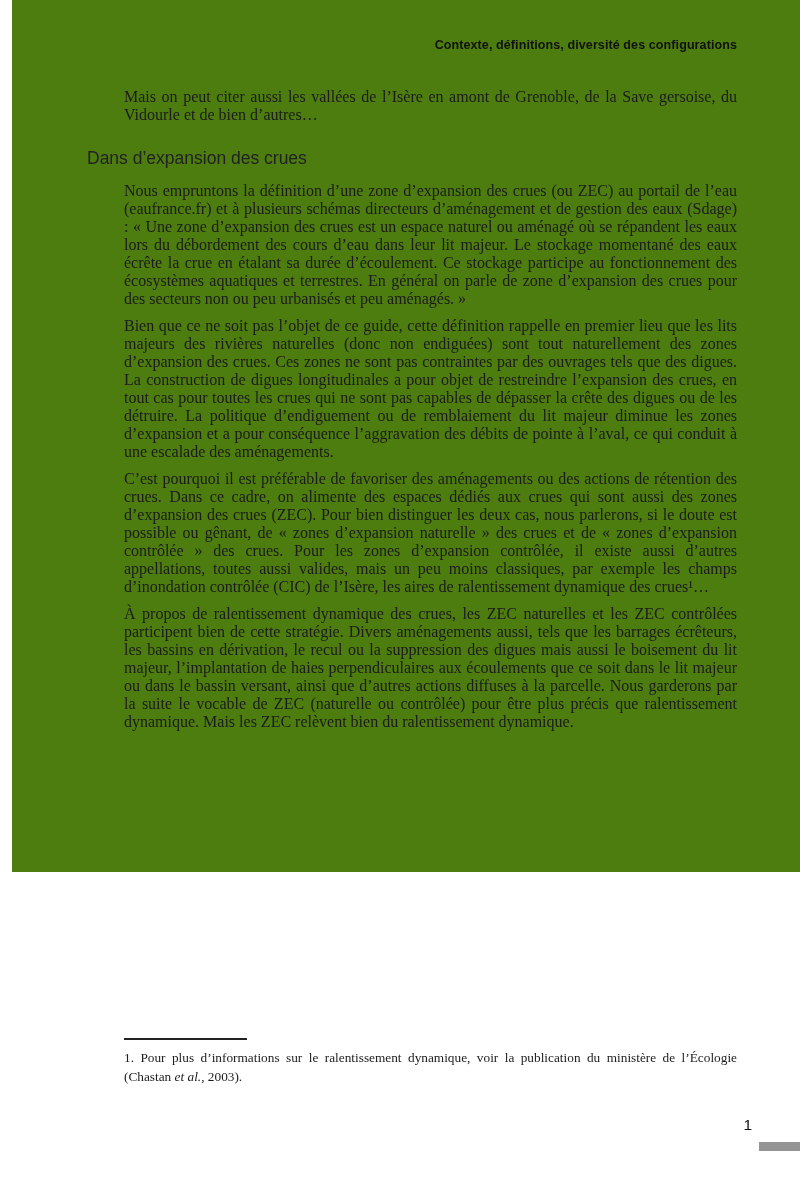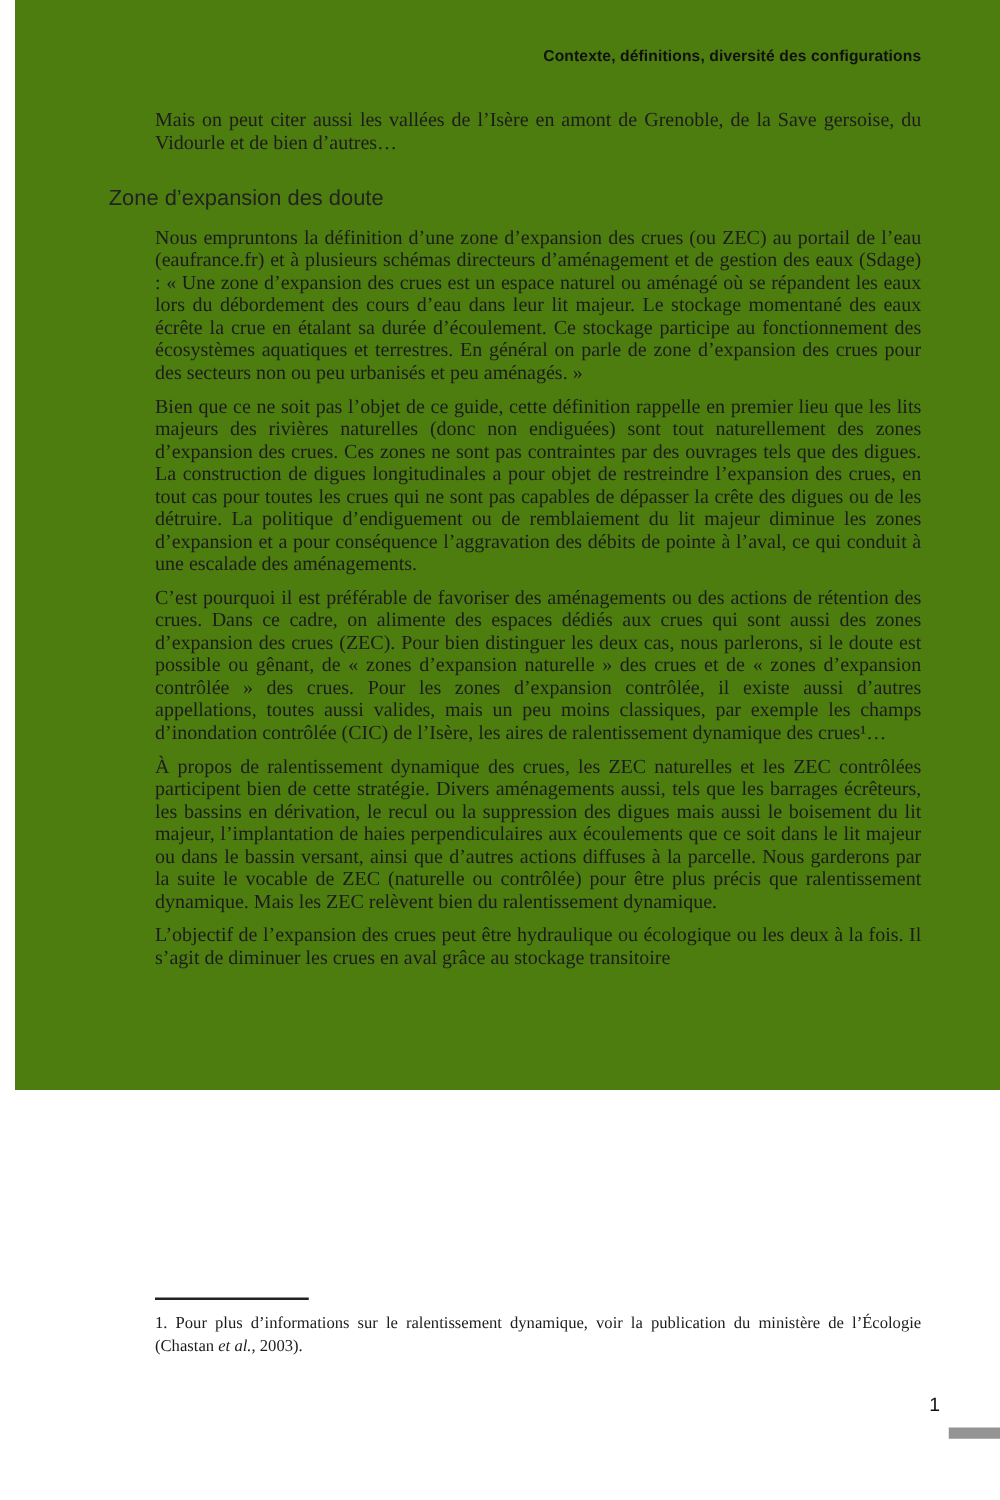--- a/index.html
+++ b/index.html
@@ -92,27 +92,26 @@
 
 <div class="page">
 
   <header class="running-header">
     <span>Contexte, définitions, diversité des configurations</span>
   </header>
 
   <main class="text-column">
     <p class="para">Mais on peut citer aussi les vallées de l’Isère en amont de Grenoble, de la Save gersoise, du Vidourle et de bien d’autres…</p>
 
-    <h2 class="section-heading">Zone d’expansion des doute</h2>
+    <h2 class="section-heading">Dans d’expansion des crues</h2>
 
     <p class="para">Nous empruntons la définition d’une zone d’expansion des crues (ou ZEC) au portail de l’eau (eaufrance.fr) et à plusieurs schémas directeurs d’aménagement et de gestion des eaux (Sdage) : « Une zone d’expansion des crues est un espace naturel ou aménagé où se répandent les eaux lors du débordement des cours d’eau dans leur lit majeur. Le stockage momentané des eaux écrête la crue en étalant sa durée d’écoulement. Ce stockage participe au fonctionnement des écosystèmes aquatiques et terrestres. En général on parle de zone d’expansion des crues pour des secteurs non ou peu urbanisés et peu aménagés. »</p>
     <p class="para">Bien que ce ne soit pas l’objet de ce guide, cette définition rappelle en premier lieu que les lits majeurs des rivières naturelles (donc non endiguées) sont tout naturellement des zones d’expansion des crues. Ces zones ne sont pas contraintes par des ouvrages tels que des digues. La construction de digues longitudinales a pour objet de restreindre l’expansion des crues, en tout cas pour toutes les crues qui ne sont pas capables de dépasser la crête des digues ou de les détruire. La politique d’endiguement ou de remblaiement du lit majeur diminue les zones d’expansion et a pour conséquence l’aggravation des débits de pointe à l’aval, ce qui conduit à une escalade des aménagements.</p>
     <p class="para">C’est pourquoi il est préférable de favoriser des aménagements ou des actions de rétention des crues. Dans ce cadre, on alimente des espaces dédiés aux crues qui sont aussi des zones d’expansion des crues (ZEC). Pour bien distinguer les deux cas, nous parlerons, si le doute est possible ou gênant, de « zones d’expansion naturelle » des crues et de « zones d’expansion contrôlée » des crues. Pour les zones d’expansion contrôlée, il existe aussi d’autres appellations, toutes aussi valides, mais un peu moins classiques, par exemple les champs d’inondation contrôlée (CIC) de l’Isère, les aires de ralentissement dynamique des crues¹…</p>
     <p class="para">À propos de ralentissement dynamique des crues, les ZEC naturelles et les ZEC contrôlées participent bien de cette stratégie. Divers aménagements aussi, tels que les barrages écrêteurs, les bassins en dérivation, le recul ou la suppression des digues mais aussi le boisement du lit majeur, l’implantation de haies perpendiculaires aux écoulements que ce soit dans le lit majeur ou dans le bassin versant, ainsi que d’autres actions diffuses à la parcelle. Nous garderons par la suite le vocable de ZEC (naturelle ou contrôlée) pour être plus précis que ralentissement dynamique. Mais les ZEC relèvent bien du ralentissement dynamique.</p>
-    <p class="para">L’objectif de l’expansion des crues peut être hydraulique ou écologique ou les deux à la fois. Il s’agit de diminuer les crues en aval grâce au stockage transitoire</p>
   </main>
 
   <div class="footnote-area">
     <div class="footnote-rule"></div>
     <p class="footnote-text"><span>1. Pour plus d’informations sur le ralentissement dynamique, voir la publication du ministère de l’Écologie (Chastan </span><em>et al.</em><span>, 2003).</span></p>
   </div>
 
   <div class="page-number">1</div>
   <div class="footer-bar" style="background: rgb(148, 148, 148);"></div>
 

